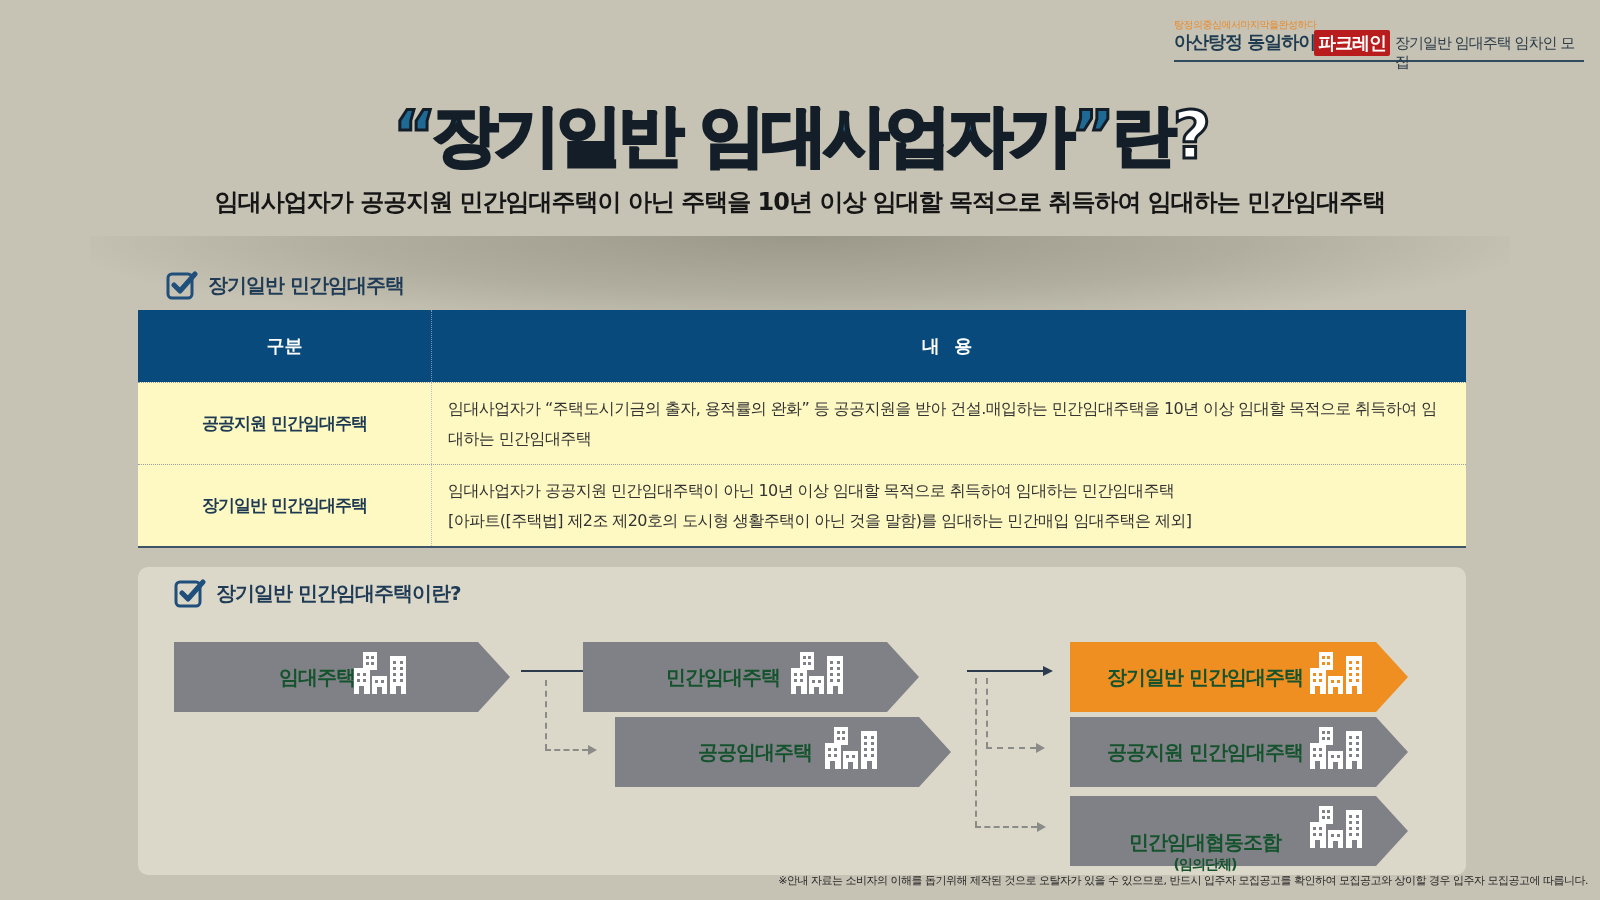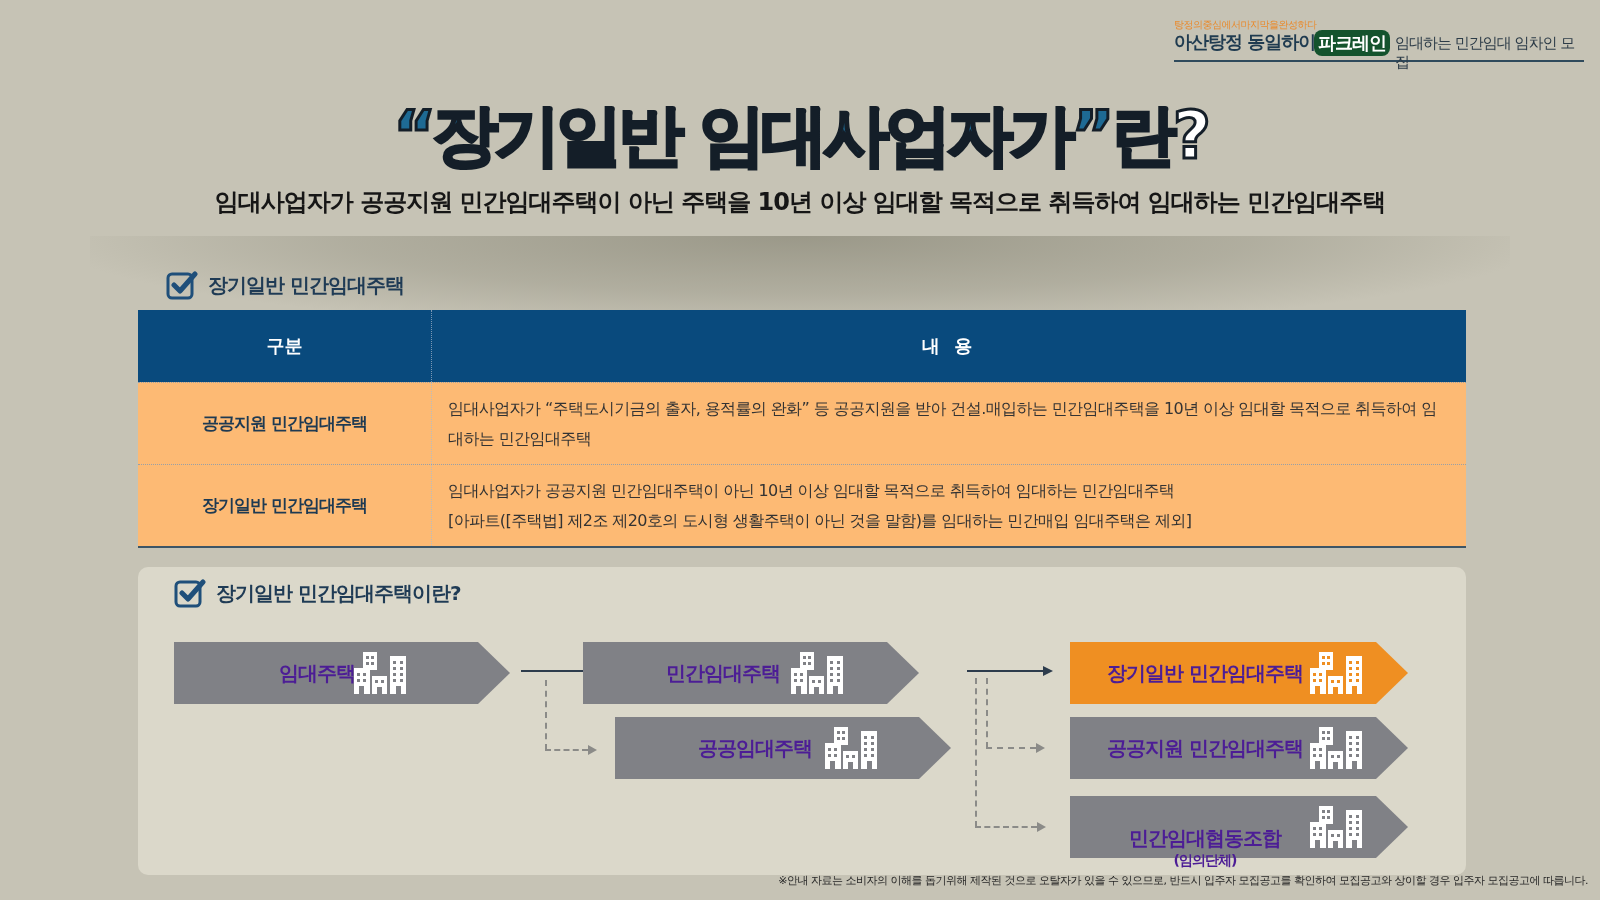--- a/index.html
+++ b/index.html
@@ -15,22 +15,22 @@
     position: absolute; left: 1174px; top: 16px; width: 410px; height: 46px;
     border-bottom: 2px solid #2f4a5c;
   }
   .brand .tagline {
     position: absolute; left: 0; top: 2px; font-size: 10px; color: #e98a2c; letter-spacing: -0.5px;
   }
   .brand .name {
     position: absolute; left: 0; top: 14px; font-size: 18px; font-weight: bold; color: #1f3b50; letter-spacing: -1px;
   }
   .brand .badge {
-    position: absolute; left: 140px; top: 14px; background: #14532d; color: #fff;
-    font-size: 18px; font-weight: bold; padding: 1px 4px; border-radius: 8px; letter-spacing: -1px;
+    position: absolute; left: 140px; top: 14px; background: #b91c1c; color: #fff;
+    font-size: 18px; font-weight: bold; padding: 1px 4px; border-radius: 2px; letter-spacing: -1px;
   }
   .brand .sub {
     position: absolute; left: 221px; top: 18px; font-size: 15px; color: #2d3c48; letter-spacing: -1px;
   }
 
   
   .title {
     position: absolute; left: 0; top: 96px; width: 1600px; text-align: center;
     font-size: 66px; font-weight: bold; letter-spacing: -4px; line-height: 80px;
   }
@@ -55,21 +55,21 @@
   
   .section-head {
     position: absolute; display: flex; align-items: center; gap: 10px;
     font-size: 20px; font-weight: bold; color: #1f3b55; letter-spacing: -1px;
   }
   .checkbox-icon { width: 32px; height: 30px; display: inline-block; }
 
   
   .table {
     position: absolute; left: 138px; top: 310px; width: 1328px;
-    background: #fdba74; border-bottom: 2px solid #3d5566;
+    background: #fef9c3; border-bottom: 2px solid #3d5566;
   }
   .thead {
     display: flex; height: 72px; background: #094a7d; color: #fff;
     font-weight: bold; font-size: 18px;
   }
   .thead .c1 { width: 294px; display: flex; align-items: center; justify-content: center; border-right: 1px dotted #7c98b4; }
   .thead .c2 { flex: 1; display: flex; align-items: center; justify-content: center; letter-spacing: 4px; }
   .trow { display: flex; height: 82px; border-top: 1px dotted #9aa0a6; }
   .trow:first-of-type { border-top: none; }
   .trow .c1 {
@@ -80,22 +80,22 @@
     flex: 1; padding: 14px 16px; font-size: 16px; color: #333; line-height: 30px; letter-spacing: -0.6px;
     display: flex; flex-direction: column; justify-content: center;
   }
 
   
   .panel {
     position: absolute; left: 138px; top: 567px; width: 1328px; height: 308px;
     background: #dbd8ca; border-radius: 10px;
   }
   .chev {
-    position: absolute; height: 62px; display: flex; align-items: center;
-    color: #4c1d95; font-weight: bold; font-size: 20px; letter-spacing: -1px;
+    position: absolute; height: 70px; display: flex; align-items: center;
+    color: #14532d; font-weight: bold; font-size: 20px; letter-spacing: -1px;
   }
   .chev .bg {
     position: absolute; inset: 0; background: #808186;
     clip-path: polygon(0 0, calc(100% - 32px) 0, 100% 50%, calc(100% - 32px) 100%, 0 100%);
   }
   .chev.orange .bg { background: #ef8f22; }
   .chev .label { position: relative; text-align: center; line-height: 22px; }
   .chev .label .small { display: block; font-size: 14px; }
   .chev .bldg { position: absolute; width: 52px; height: 42px; top: 10px; }
 
@@ -109,21 +109,21 @@
     position: absolute; right: 12px; top: 873px; font-size: 11px; color: #262626; letter-spacing: -0.5px;
   }
 </style>
 </head>
 <body>
 
 <div class="brand">
   <span class="tagline">탕정의중심에서마지막을완성하다</span>
   <span class="name">아산탕정 동일하이빌</span>
   <span class="badge">파크레인</span>
-  <span class="sub">임대하는 민간임대 임차인 모집</span>
+  <span class="sub">장기일반 임대주택 임차인 모집</span>
 </div>
 
 <div class="title">
   <span class="quoted">“장기일반 임대사업자가”</span><span class="tail">란?</span>
 </div>
 <div class="subtitle">임대사업자가 공공지원 민간임대주택이 아닌 주택을 10년 이상 임대할 목적으로 취득하여 임대하는 민간임대주택</div>
 <div class="shade"></div>
 
 <div class="section-head" style="left:166px; top:270px;">
   <svg class="checkbox-icon" viewBox="0 0 32 30">

